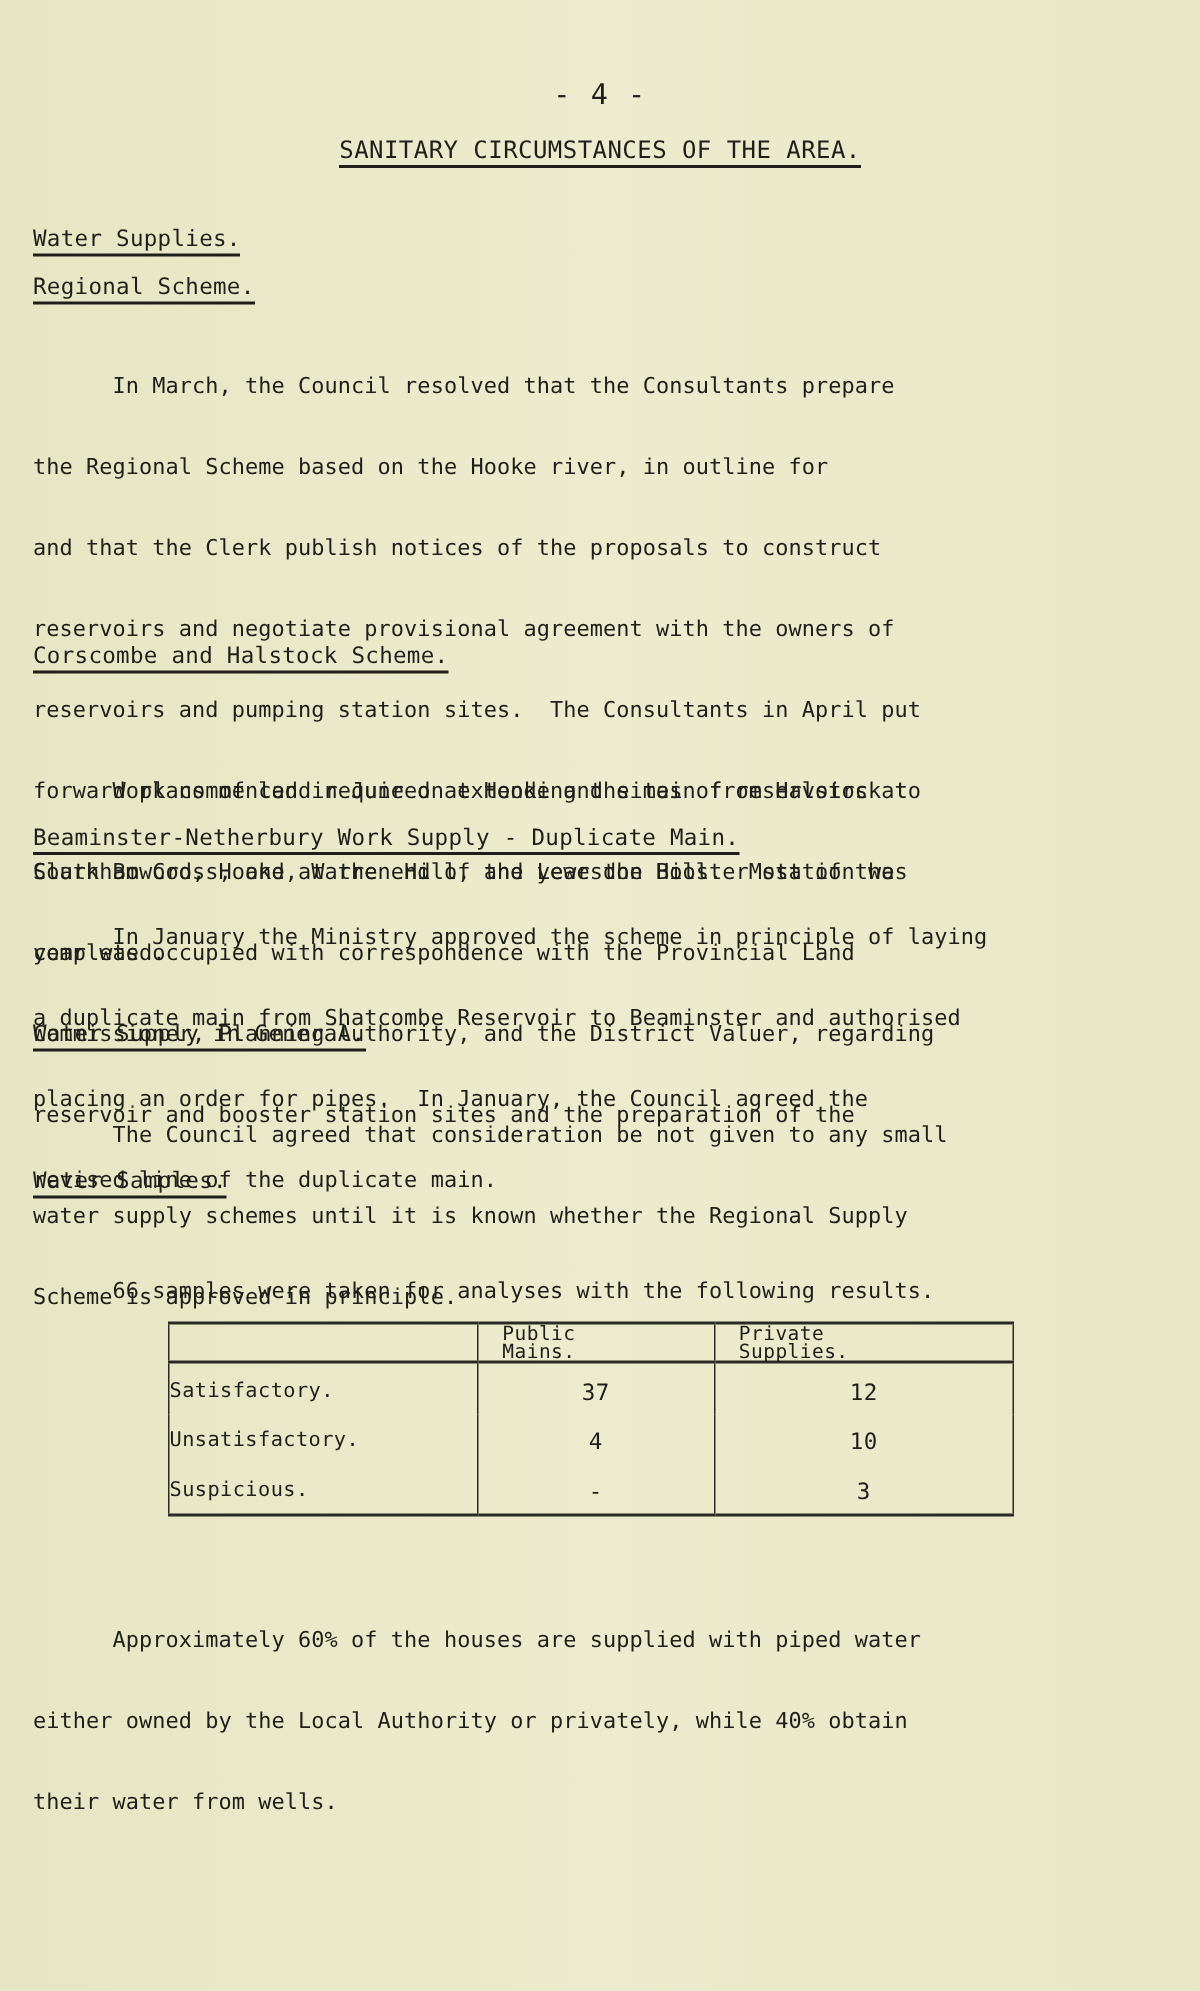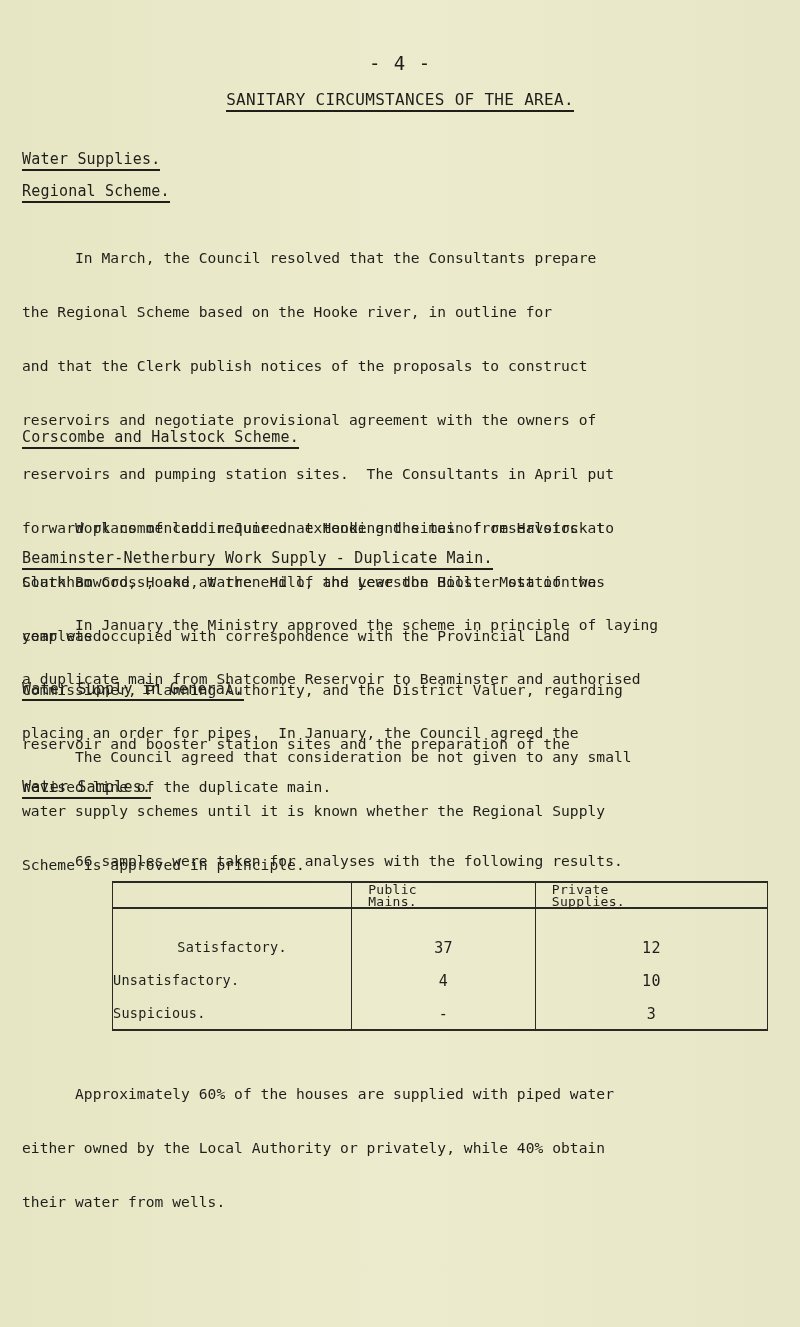--- a/index.html
+++ b/index.html
@@ -58,21 +58,21 @@
       font-size: 14.6px;
       line-height: 18px;
       letter-spacing: 0.05px;
       white-space: pre;
     }
     .line { display: block; }
     table.results {
       position: absolute;
       left: 112px;
       top: 881px;
-      width: 656px;
+      width: 564px;
       border-collapse: collapse;
       font-size: 14px;
       letter-spacing: 0.3px;
     }
     table.results th, table.results td {
       border-left: 1.5px solid #2a2a24;
       border-right: 1.5px solid #2a2a24;
       padding: 0;
       vertical-align: top;
       font-weight: normal;
@@ -99,21 +99,21 @@
     th.col-private .hdr { padding-left: 16px; }
     td.label-cell {
       text-align: left;
       padding-left: 0;
       font-size: 13.5px;
     }
     td.num-cell {
       text-align: center;
       font-size: 15px;
     }
-    tbody tr.r1 td { padding-top: 30px; height: 24px; text-align: center; }
+    tbody tr.r1 td { padding-top: 10px; height: 24px; }
     tbody tr.r2 td { height: 24px; padding-top: 9px; }
     tbody tr.r3 td { height: 24px; padding-top: 9px; }
     td.public-num { padding-right: 34px; }
     td.private-num { padding-right: 44px; }
   </style>
 </head>
 <body>
 
 <div class="page">
 

